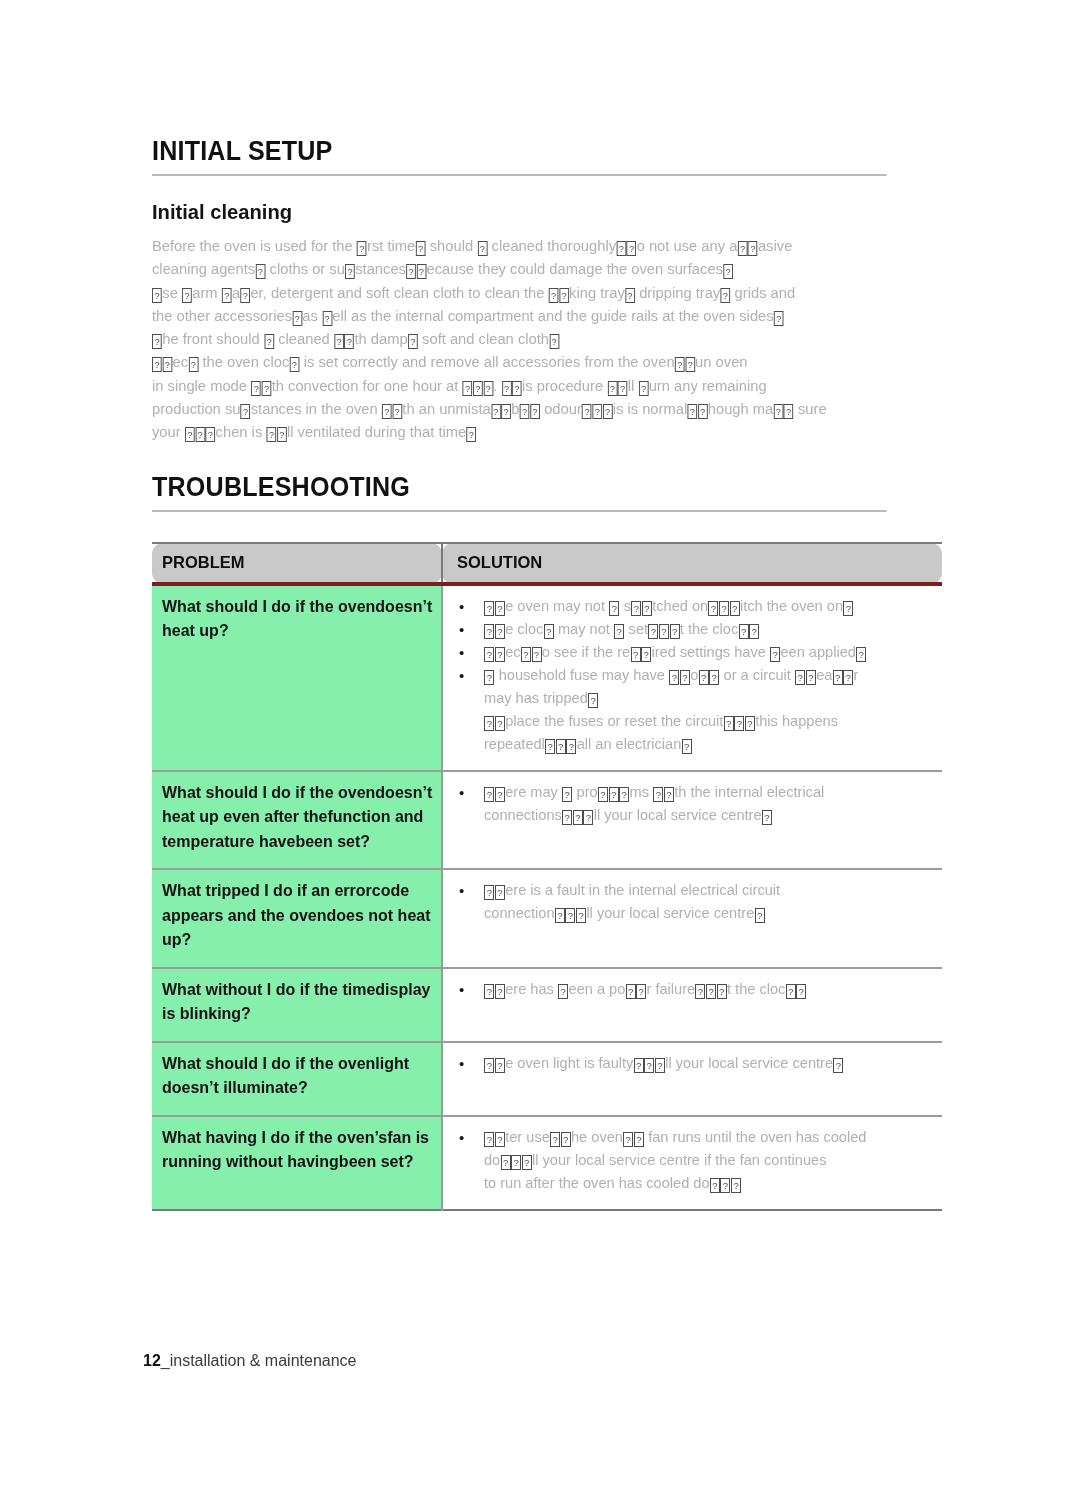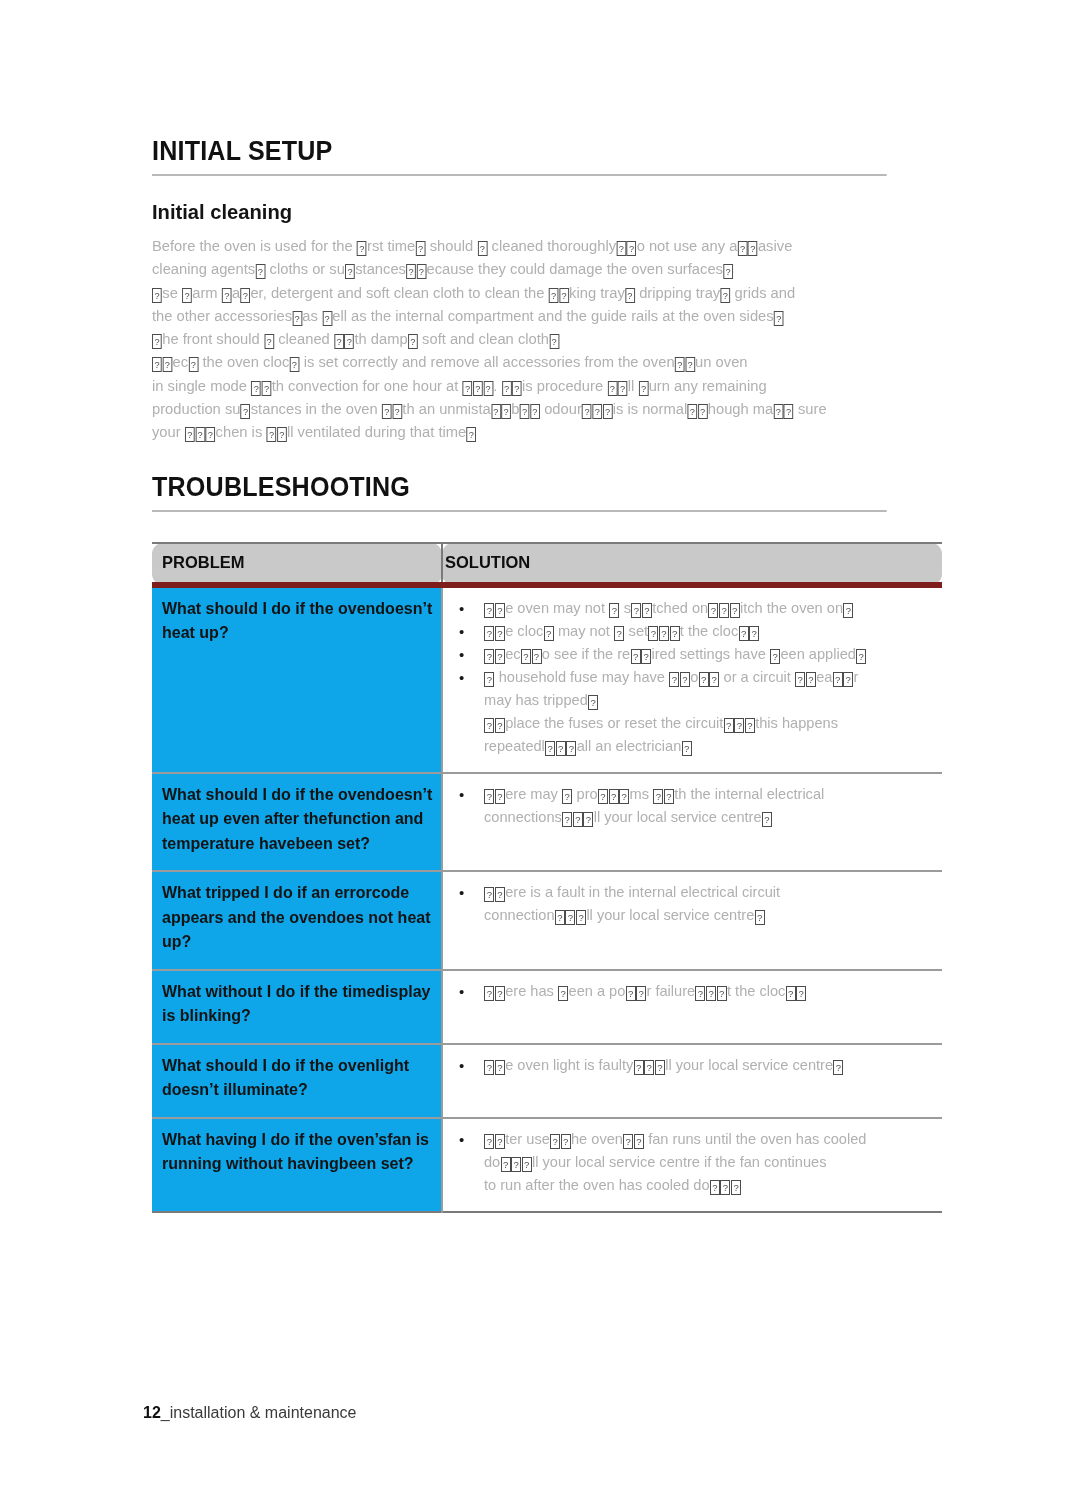--- a/index.html
+++ b/index.html
@@ -99,35 +99,35 @@
   .tbl col.c2 { width: 500px; }
 
   .tbl th {
     background: #c9c9c9;
     font-family: "Liberation Sans", sans-serif;
     font-weight: bold;
     font-size: 16.5px;
     color: #0e0e0e;
     text-align: left;
     padding: 9px 0 10px 10px;
-    border-bottom: 6px solid #7f1d1d;
+    border-bottom: 4px solid #7f1d1d;
     vertical-align: middle;
     border-radius: 11px;
   }
-  .tbl th.col-sol { border-left: 2px solid #7a7a7a; padding-left: 2px; }
+  .tbl th.col-sol { border-left: 2px solid #7a7a7a; padding-left: 14px; }
 
   .tbl td {
     vertical-align: top;
     border-bottom: 2px solid #9b9b9b;
     padding: 0;
   }
   .tbl tr:last-child td { border-bottom: none; }
 
   td.prob {
-    background: #0ea5e9;
+    background: #86efac;
     font-family: "Liberation Sans", sans-serif;
     font-weight: bold;
     font-size: 16px;
     line-height: 24.5px;
     color: #131313;
     padding: 9px 8px 14px 10px;
   }
   td.sol {
     background: #ffffff;
     border-left: 2px solid #9b9b9b;
@@ -150,21 +150,21 @@
     color: #1a1a1a;
     font-size: 15px;
     line-height: 23px;
   }
   .sol-item .ln { display: block; white-space: nowrap; }
 
   
   .footer {
     position: absolute;
     left: 143px;
-    top: 1404px;
+    top: 1352px;
     font-family: "Liberation Sans", sans-serif;
     font-size: 16px;
     color: #3a3a3a;
   }
   .footer .pgnum { font-weight: bold; color: #111; }
 </style>
 </head>
 <body>
 
 <div class="page">

